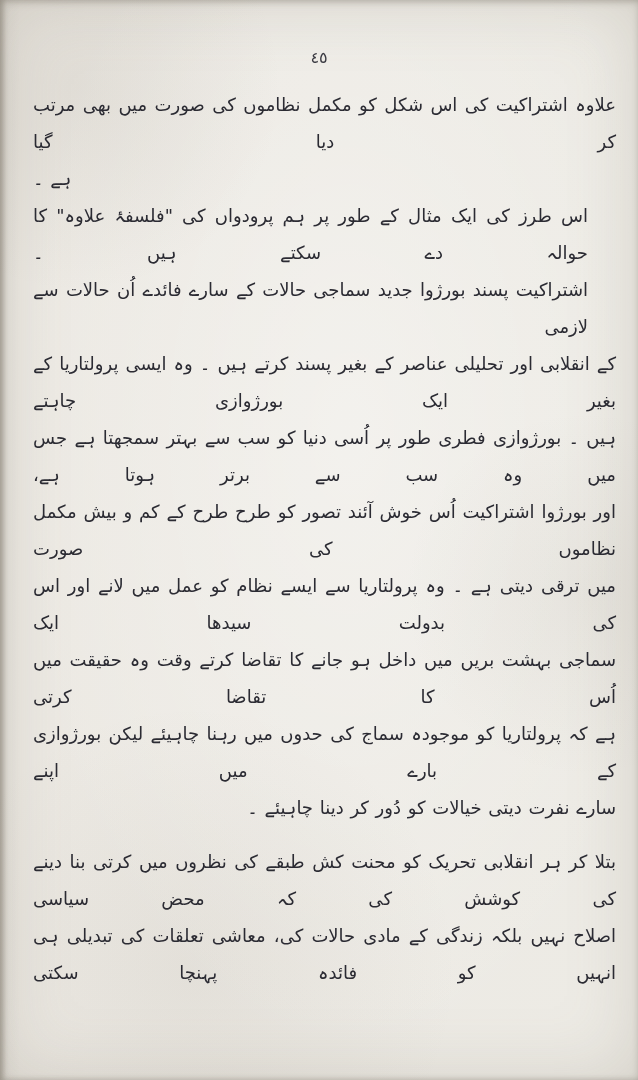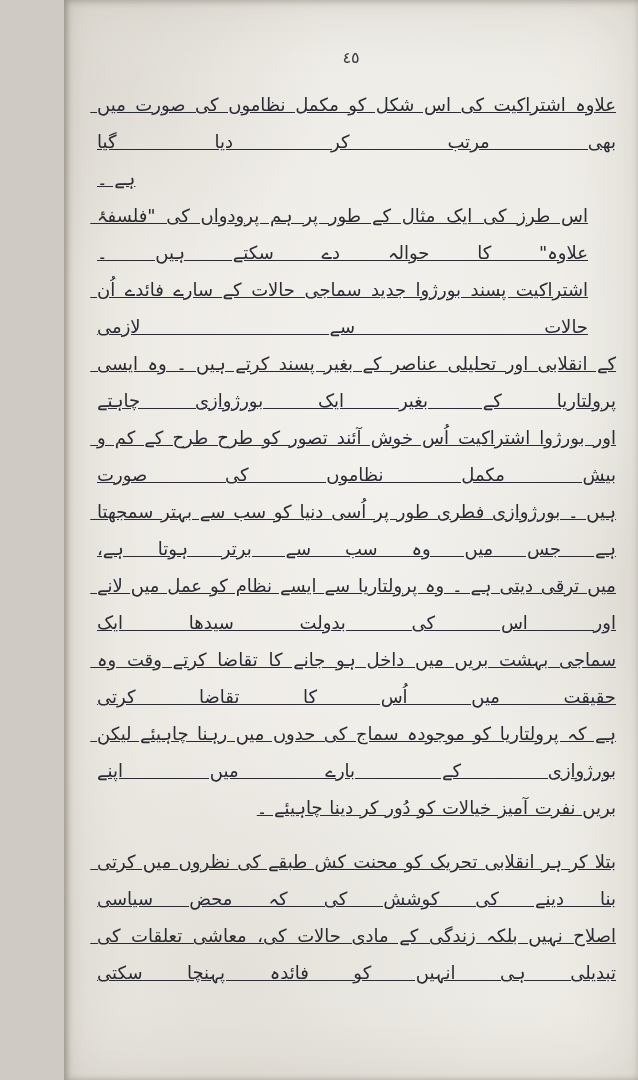--- a/index.html
+++ b/index.html
@@ -2,21 +2,21 @@
 <html lang="ur" dir="rtl"><head>
 <meta charset="utf-8">
 <style>
   html,body{margin:0;padding:0;}
   body{
     width:638px;height:1080px;overflow:hidden;
     background:#cfcbc4;
     font-family:"DejaVu Sans",sans-serif;
   }
   #scan-page{
-    position:relative;width:574px;height:1080px;
+    position:relative;width:638px;height:1080px;
     background:
       radial-gradient(ellipse at 55% 40%, rgba(255,255,255,0.35), rgba(255,255,255,0) 70%),
       linear-gradient(90deg, #d8d4cc 0px, #e6e3dd 6px, #ece9e3 20px, #edebe5 100%),
       #ece9e3;
     box-shadow:
       inset 0 0 70px rgba(122,112,96,0.22),
       inset 3px 0 6px rgba(90,84,72,0.35),
       inset 0 3px 8px rgba(110,102,88,0.18);
     color:#2b2b33;
   }
@@ -37,21 +37,21 @@
   .para.gap{margin-top:17px;}
   .line{
     min-height:37px;
     text-align:justify;
     text-align-last:justify;
     word-spacing:1px;
   }
   .line.last-right{text-align-last:right;}
   .line.last-left{text-align-last:left;}
   .line.indent{padding-right:28px;}
-  .seg{white-space:pre-wrap;text-decoration:underline;}
+  .seg{white-space:pre-wrap;}
   
   #mottle{
     position:absolute;inset:0;pointer-events:none;
     background:
       radial-gradient(circle at 12% 8%, rgba(120,110,95,0.10), rgba(0,0,0,0) 18%),
       radial-gradient(circle at 92% 55%, rgba(120,110,95,0.07), rgba(0,0,0,0) 22%),
       radial-gradient(circle at 30% 90%, rgba(120,110,95,0.08), rgba(0,0,0,0) 25%);
   }
 </style>
 </head>
@@ -64,25 +64,25 @@
       <div class="para">
         <div class="line"><span class="seg">علاوہ اشتراکیت کی اس شکل کو مکمل نظاموں کی صورت میں بھی مرتب کر دیا گیا</span></div>
         <div class="line last-left"><span class="seg">ہے ۔</span></div>
       </div>
       <div class="para">
         <div class="line indent"><span class="seg">اس طرز کی ایک مثال کے طور پر ہم پرودواں کی "فلسفۂ علاوہ" کا حوالہ دے سکتے ہیں ۔</span></div>
       </div>
       <div class="para">
         <div class="line indent"><span class="seg">اشتراکیت پسند بورژوا جدید سماجی حالات کے سارے فائدے اُن حالات سے لازمی</span></div>
         <div class="line"><span class="seg">کے انقلابی اور تحلیلی عناصر کے بغیر پسند کرتے ہیں ۔ وہ ایسی پرولتاریا کے بغیر ایک بورژوازی چاہتے</span></div>
+        <div class="line"><span class="seg">ہیں ۔ بورژوازی فطری طور پر اُسی دنیا کو سب سے بہتر سمجھتا ہے جس میں وہ سب سے برتر ہوتا ہے،</span></div>
         <div class="line"><span class="seg">اور بورژوا اشتراکیت اُس خوش آئند تصور کو طرح طرح کے کم و بیش مکمل نظاموں کی صورت</span></div>
-        <div class="line"><span class="seg">ہیں ۔ بورژوازی فطری طور پر اُسی دنیا کو سب سے بہتر سمجھتا ہے جس میں وہ سب سے برتر ہوتا ہے،</span></div>
         <div class="line"><span class="seg">میں ترقی دیتی ہے ۔ وہ پرولتاریا سے ایسے نظام کو عمل میں لانے اور اس کی بدولت سیدھا ایک</span></div>
         <div class="line"><span class="seg">سماجی بہشت بریں میں داخل ہو جانے کا تقاضا کرتے وقت وہ حقیقت میں اُس کا تقاضا کرتی</span></div>
         <div class="line"><span class="seg">ہے کہ پرولتاریا کو موجودہ سماج کی حدوں میں رہنا چاہیئے لیکن بورژوازی کے بارے میں اپنے</span></div>
-        <div class="line last-right"><span class="seg">بریں نفرت آمیز خیالات کو دُور کر دینا چاہیئے ۔</span></div>
+        <div class="line last-right"><span class="seg">سارے نفرت دیتی خیالات کو دُور کر دینا چاہیئے ۔</span></div>
       </div>
       <div class="para gap">
         <div class="line"><span class="seg">بتلا کر ہر انقلابی تحریک کو محنت کش طبقے کی نظروں میں کرتی بنا دینے کی کوشش کی کہ محض سیاسی</span></div>
         <div class="line"><span class="seg">اصلاح نہیں بلکہ زندگی کے مادی حالات کی، معاشی تعلقات کی تبدیلی ہی انہیں کو فائدہ پہنچا سکتی</span></div>
       </div>
     </div>
 </div>
 
 </body></html>

